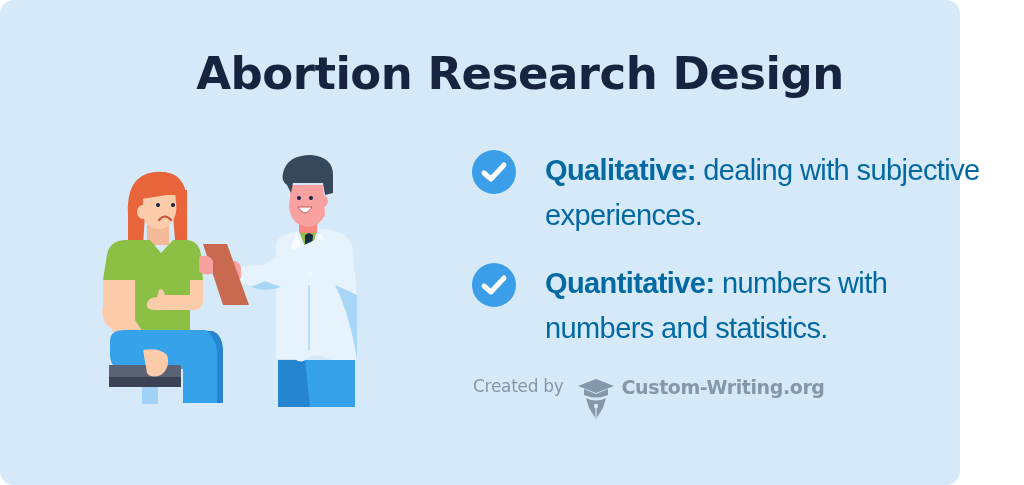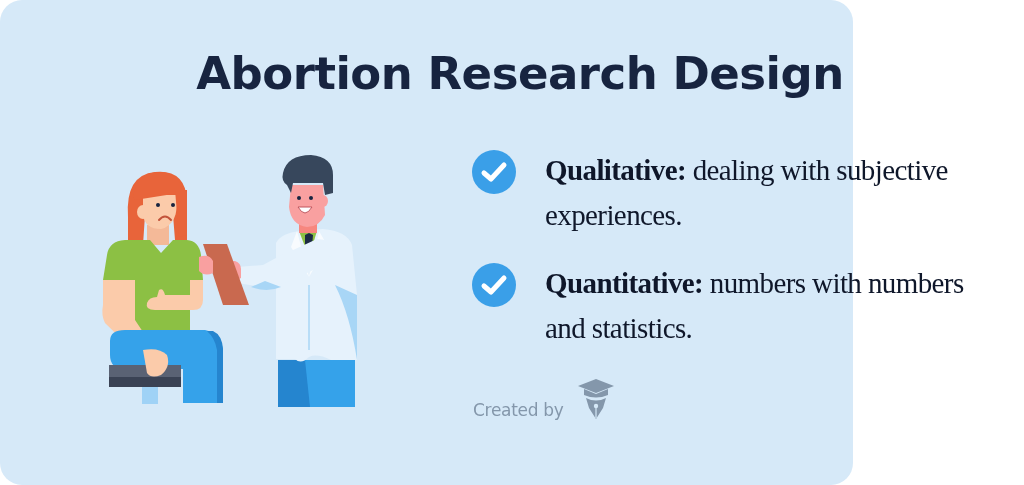--- a/index.html
+++ b/index.html
@@ -11,24 +11,24 @@
     width: 1024px;
     height: 485px;
     position: relative;
     overflow: hidden;
     font-family: "Liberation Sans", "DejaVu Sans", sans-serif;
   }
   .card {
     position: absolute;
     left: 0;
     top: 0;
-    width: 853px;
+    width: 960px;
     height: 485px;
     background: #d6e9f8;
-    border-radius: 22px;
+    border-radius: 14px;
   }
   .title {
     position: absolute;
     left: 0;
     top: 44px;
     width: 1040px;
     text-align: center;
     font-family: "DejaVu Sans", sans-serif;
     font-weight: bold;
     font-size: 45px;
@@ -55,36 +55,36 @@
     left: 0;
     top: 0;
     width: 44px;
     height: 44px;
   }
   .item-text {
     position: absolute;
     left: 73px;
     top: -2px;
     width: 440px;
-    font-family: Liberation Serif, serif;
+    font-family: Liberation Sans, sans-serif;
     font-size: 29px;
     line-height: 45px;
-    color: #0f172a;
+    color: #0369a1;
     letter-spacing: -0.6px;
   }
   .item-text b {
     font-weight: bold;
   }
   .credit {
     position: absolute;
     left: 473px;
     top: 376px;
     height: 44px;
     display: flex;
-    align-items: flex-end;
+    align-items: flex-start;
     color: #8497ab;
   }
   .credit-label {
     font-family: "DejaVu Sans", sans-serif;
     font-size: 17px;
     letter-spacing: -0.3px;
   }
   .credit-logo {
     width: 40px;
     height: 44px;
@@ -195,15 +195,16 @@
     <span class="credit-label">Created by</span>
     <svg class="credit-logo" viewBox="0 0 40 44" xmlns="http://www.w3.org/2000/svg">
 
       <path d="M2 10 L20 3 L38 10 L20 17 Z" fill="#8497ab"></path>
       <path d="M8 13 L8 19 Q20 24 32 19 L32 13 L20 18 Z" fill="#8497ab"></path>
 
       <path d="M10 22 Q20 27 30 22 L27 32 L20 43 L13 32 Z" fill="#8497ab"></path>
       <circle cx="20" cy="30" r="2.2" fill="#d6e9f8"></circle>
       <path d="M20 32 L20 42" stroke="#d6e9f8" stroke-width="1.2"></path>
     </svg>
+    <span class="credit-brand">Custom-Writing.org</span>
   </div>
 
 </div>
 
 </body></html>

